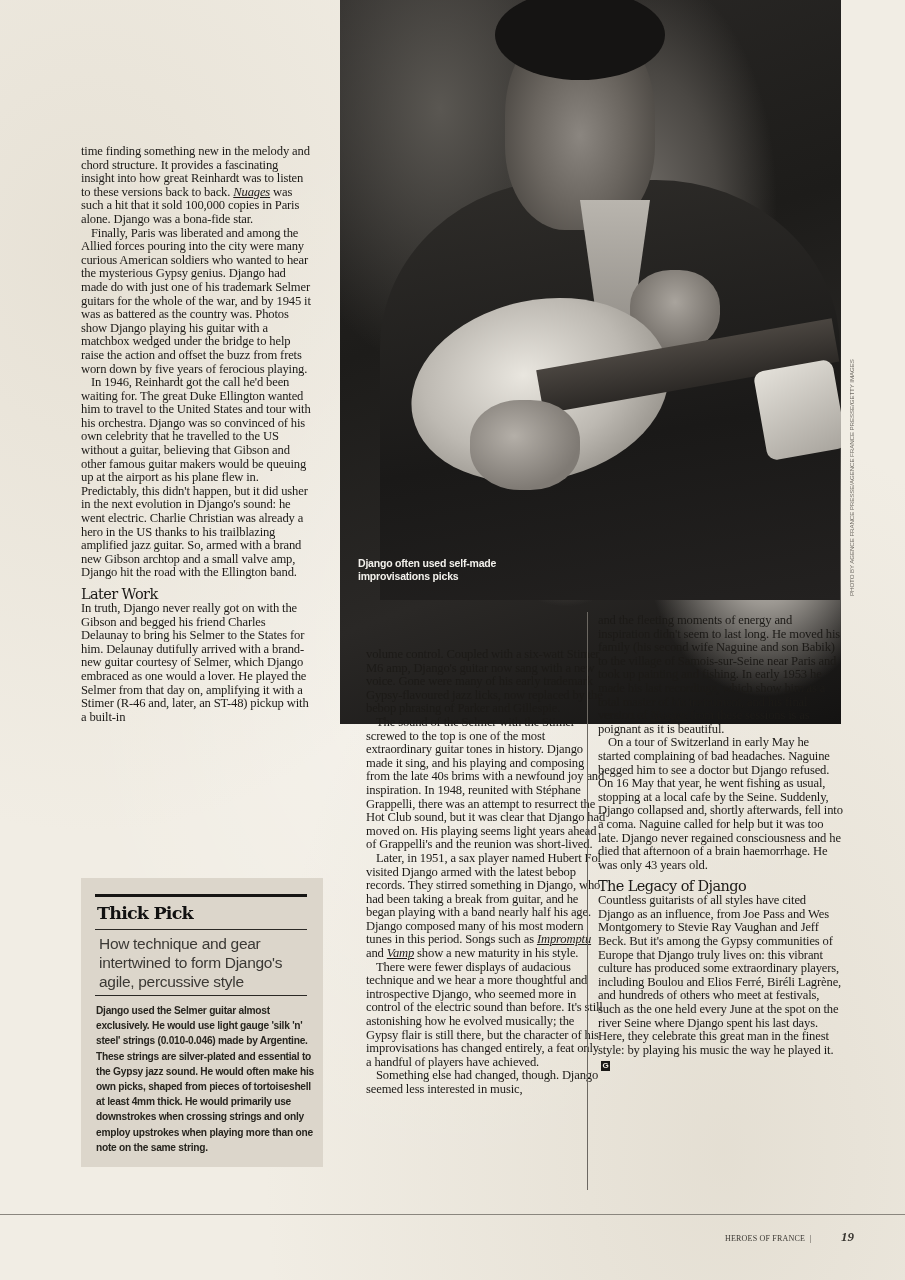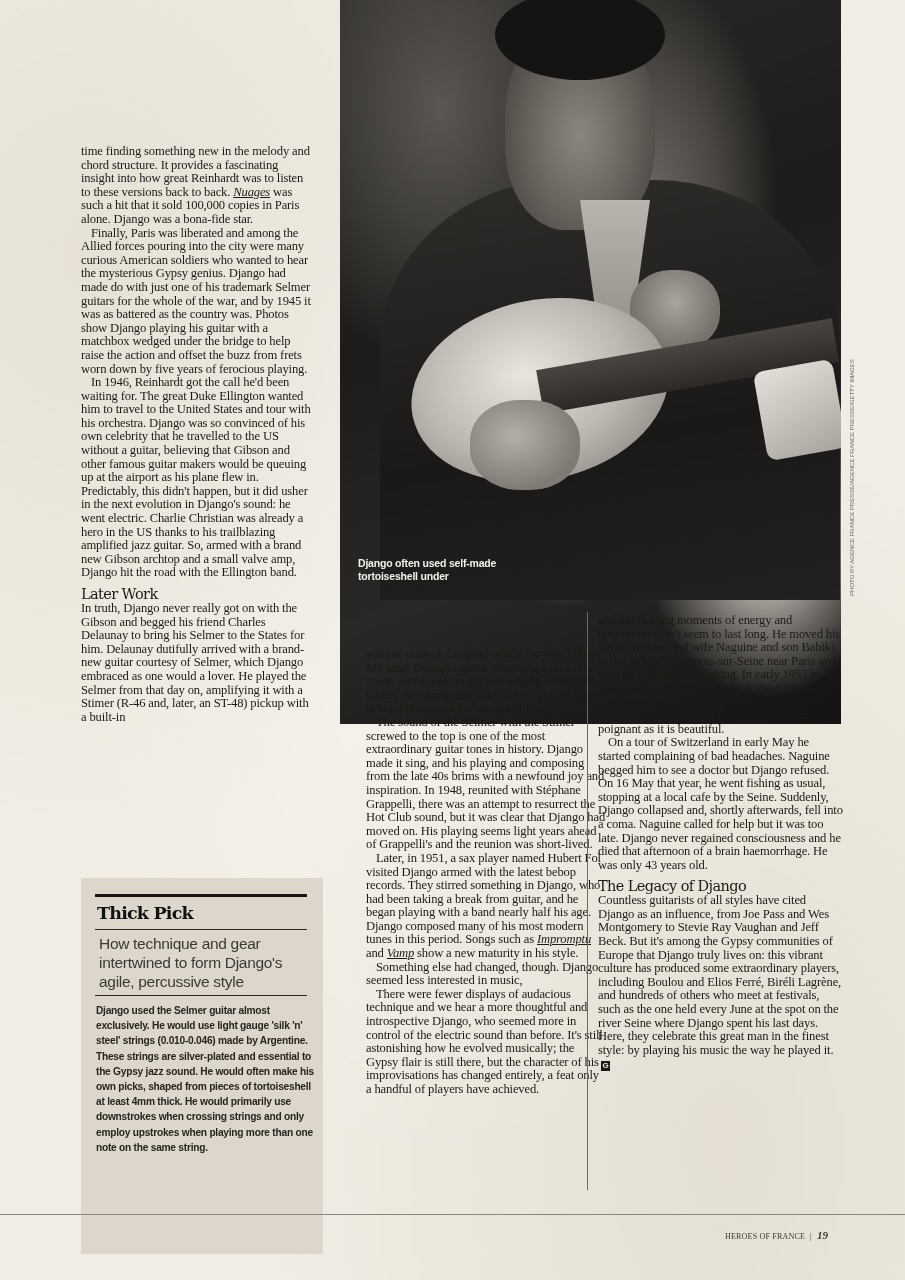--- a/index.html
+++ b/index.html
@@ -47,53 +47,53 @@
     font-family: "Liberation Sans", sans-serif; font-weight: bold;
     font-size: 10.5px; line-height: 12.5px; color: #f3f1ec; letter-spacing: -0.2px;
   }
   .credit {
     position: absolute; left: 848px; top: 596px; width: 250px;
     transform: rotate(-90deg); transform-origin: left top;
     font-family: "Liberation Sans", sans-serif; font-size: 6.2px; color: #6f6b64;
     letter-spacing: -0.1px; white-space: nowrap;
   }
   .boxout {
-    position: absolute; left: 81px; top: 878px; width: 242px; height: 376px;
+    position: absolute; left: 81px; top: 878px; width: 242px; height: 289px;
     background: #dcd6cb;
   }
   .boxout .rule-top { position: absolute; left: 14px; top: 16px; width: 212px; height: 3px; background: #171614; }
   .boxout .title { position: absolute; left: 16px; top: 25px; font-family: "DejaVu Serif", serif; font-weight: bold; font-size: 17.5px; letter-spacing: -0.8px; color: #111; }
   .boxout .rule-mid { position: absolute; left: 14px; top: 51px; width: 212px; height: 1px; background: #2a2825; }
   .boxout .standfirst { position: absolute; left: 18px; top: 56px; width: 215px; font-family: "Liberation Sans", sans-serif; font-size: 15.5px; line-height: 19px; color: #3b3935; letter-spacing: -0.3px; }
   .boxout .rule-bot { position: absolute; left: 14px; top: 117px; width: 212px; height: 1px; background: #2a2825; }
   .boxout .body { position: absolute; left: 15px; top: 125px; width: 218px; font-family: Liberation Sans, sans-serif; font-weight: bold; font-size: 10.2px; line-height: 15.2px; color: #27251f; letter-spacing: -0.25px; }
   .col-divider { position: absolute; top: 612px; width: 1px; height: 578px; background: #6c6862; }
   .footer-rule { position: absolute; left: 0; top: 1214px; width: 905px; height: 1px; background: #8a867e; }
   .folio { position: absolute; left: 725px; top: 1229px; font-family: "Liberation Serif", serif; font-size: 8px; letter-spacing: 0.2px; color: #3a3732; }
   .folio .sep { margin: 0 5px; }
-  .folio .num { font-style: italic; font-weight: bold; font-size: 11px; }
+  .folio .num { font-style: italic; font-weight: bold; font-size: 13px; margin-left: 24px; }
   .endmark { display: inline-block; width: 9px; height: 10px; background: #1a1917; color: #f1ede4; font-family: "Liberation Sans", sans-serif; font-size: 8px; line-height: 10px; text-align: center; font-weight: bold; vertical-align: -1px; margin-left: 3px; }
   em { font-style: italic; text-decoration: underline; }
 </style>
 </head>
 <body>
 
 <div class="photo">
   <div class="shape-suit"></div>
   <div class="shape-head"></div>
   <div class="shape-hair"></div>
   <div class="shape-shirt"></div>
   <div class="shape-hand2"></div>
   <div class="shape-guitar"></div>
   <div class="shape-neck"></div>
   <div class="shape-head2"></div>
   <div class="shape-hand"></div>
   <div class="caption">
     <div>Django often used self-made</div>
-    <div>tortoiseshell under</div>
+    <div>improvisations picks</div>
   </div>
 </div>
 <div class="credit">PHOTO BY AGENCE FRANCE PRESSE/AGENCE FRANCE PRESSE/GETTY IMAGES</div>
 
 <div class="col" style="left:81px; top:145px; width:233px;">
   <p class="noindent"><span>time finding something new in the melody and chord structure. It provides a fascinating insight into how great Reinhardt was to listen to these versions back to back. </span><em>Nuages</em><span> was such a hit that it sold 100,000 copies in Paris alone. Django was a bona-fide star.</span></p>
   <p>Finally, Paris was liberated and among the Allied forces pouring into the city were many curious American soldiers who wanted to hear the mysterious Gypsy genius. Django had made do with just one of his trademark Selmer guitars for the whole of the war, and by 1945 it was as battered as the country was. Photos show Django playing his guitar with a matchbox wedged under the bridge to help raise the action and offset the buzz from frets worn down by five years of ferocious playing.</p>
   <p>In 1946, Reinhardt got the call he'd been waiting for. The great Duke Ellington wanted him to travel to the United States and tour with his orchestra. Django was so convinced of his own celebrity that he travelled to the US without a guitar, believing that Gibson and other famous guitar makers would be queuing up at the airport as his plane flew in. Predictably, this didn't happen, but it did usher in the next evolution in Django's sound: he went electric. Charlie Christian was already a hero in the US thanks to his trailblazing amplified jazz guitar. So, armed with a brand new Gibson archtop and a small valve amp, Django hit the road with the Ellington band.</p>
   <h3>Later Work</h3>
   <p class="noindent">In truth, Django never really got on with the Gibson and begged his friend Charles Delaunay to bring his Selmer to the States for him. Delaunay dutifully arrived with a brand-new guitar courtesy of Selmer, which Django embraced as one would a lover. He played the Selmer from that day on, amplifying it with a Stimer (R-46 and, later, an ST-48) pickup with a built-in</p>
@@ -105,22 +105,22 @@
   <div class="rule-mid"></div>
   <div class="standfirst">How technique and gear intertwined to form Django's agile, percussive style</div>
   <div class="rule-bot"></div>
   <div class="body">Django used the Selmer guitar almost exclusively. He would use light gauge 'silk 'n' steel' strings (0.010-0.046) made by Argentine. These strings are silver-plated and essential to the Gypsy jazz sound. He would often make his own picks, shaped from pieces of tortoiseshell at least 4mm thick. He would primarily use downstrokes when crossing strings and only employ upstrokes when playing more than one note on the same string.</div>
 </div>
 
 <div class="col" style="left:340px; top:648px; width:240px;margin-left:26px;">
   <p class="noindent">volume control. Coupled with a six-watt Stimer M6 amp, Django's guitar now sang with a new voice. Gone were many of his early trademark Gypsy-flavoured jazz licks, now replaced by the bebop phrasing of Parker and Gillespie.</p>
   <p>The sound of the Selmer with the Stimer screwed to the top is one of the most extraordinary guitar tones in history. Django made it sing, and his playing and composing from the late 40s brims with a newfound joy and inspiration. In 1948, reunited with Stéphane Grappelli, there was an attempt to resurrect the Hot Club sound, but it was clear that Django had moved on. His playing seems light years ahead of Grappelli's and the reunion was short-lived.</p>
   <p><span>Later, in 1951, a sax player named Hubert Fol visited Django armed with the latest bebop records. They stirred something in Django, who had been taking a break from guitar, and he began playing with a band nearly half his age. Django composed many of his most modern tunes in this period. Songs such as </span><em>Impromptu</em><span> and </span><em>Vamp</em><span> show a new maturity in his style.</span></p>
+  <p>There were fewer displays of audacious technique and we hear a more thoughtful and introspective Django, who seemed more in control of the electric sound than before. It's still astonishing how he evolved musically; the Gypsy flair is still there, but the character of his improvisations has changed entirely, a feat only a handful of players have achieved.</p>
   <p>Something else had changed, though. Django seemed less interested in music,</p>
-  <p>There were fewer displays of audacious technique and we hear a more thoughtful and introspective Django, who seemed more in control of the electric sound than before. It's still astonishing how he evolved musically; the Gypsy flair is still there, but the character of his improvisations has changed entirely, a feat only a handful of players have achieved.</p>
 </div>
 
 <div class="col-divider" style="left:587px;"></div>
 
 <div class="col" style="left:598px; top:614px; width:246px;">
   <p class="noindent"><span>and the fleeting moments of energy and inspiration didn't seem to last long. He moved his family (his second wife Naguine and son Babik) to the village of Samois-sur-Seine near Paris and took up painting and fishing. In early 1953 he made his last recordings, which show him as a total master of his instrument, and his final version of </span><em>Nuages</em><span> from these sessions is as poignant as it is beautiful.</span></p>
   <p>On a tour of Switzerland in early May he started complaining of bad headaches. Naguine begged him to see a doctor but Django refused. On 16 May that year, he went fishing as usual, stopping at a local cafe by the Seine. Suddenly, Django collapsed and, shortly afterwards, fell into a coma. Naguine called for help but it was too late. Django never regained consciousness and he died that afternoon of a brain haemorrhage. He was only 43 years old.</p>
   <h3>The Legacy of Django</h3>
   <p class="noindent"><span>Countless guitarists of all styles have cited Django as an influence, from Joe Pass and Wes Montgomery to Stevie Ray Vaughan and Jeff Beck. But it's among the Gypsy communities of Europe that Django truly lives on: this vibrant culture has produced some extraordinary players, including Boulou and Elios Ferré, Biréli Lagrène, and hundreds of others who meet at festivals, such as the one held every June at the spot on the river Seine where Django spent his last days. Here, they celebrate this great man in the finest style: by playing his music the way he played it.</span><span class="endmark">G</span></p>
 </div>

